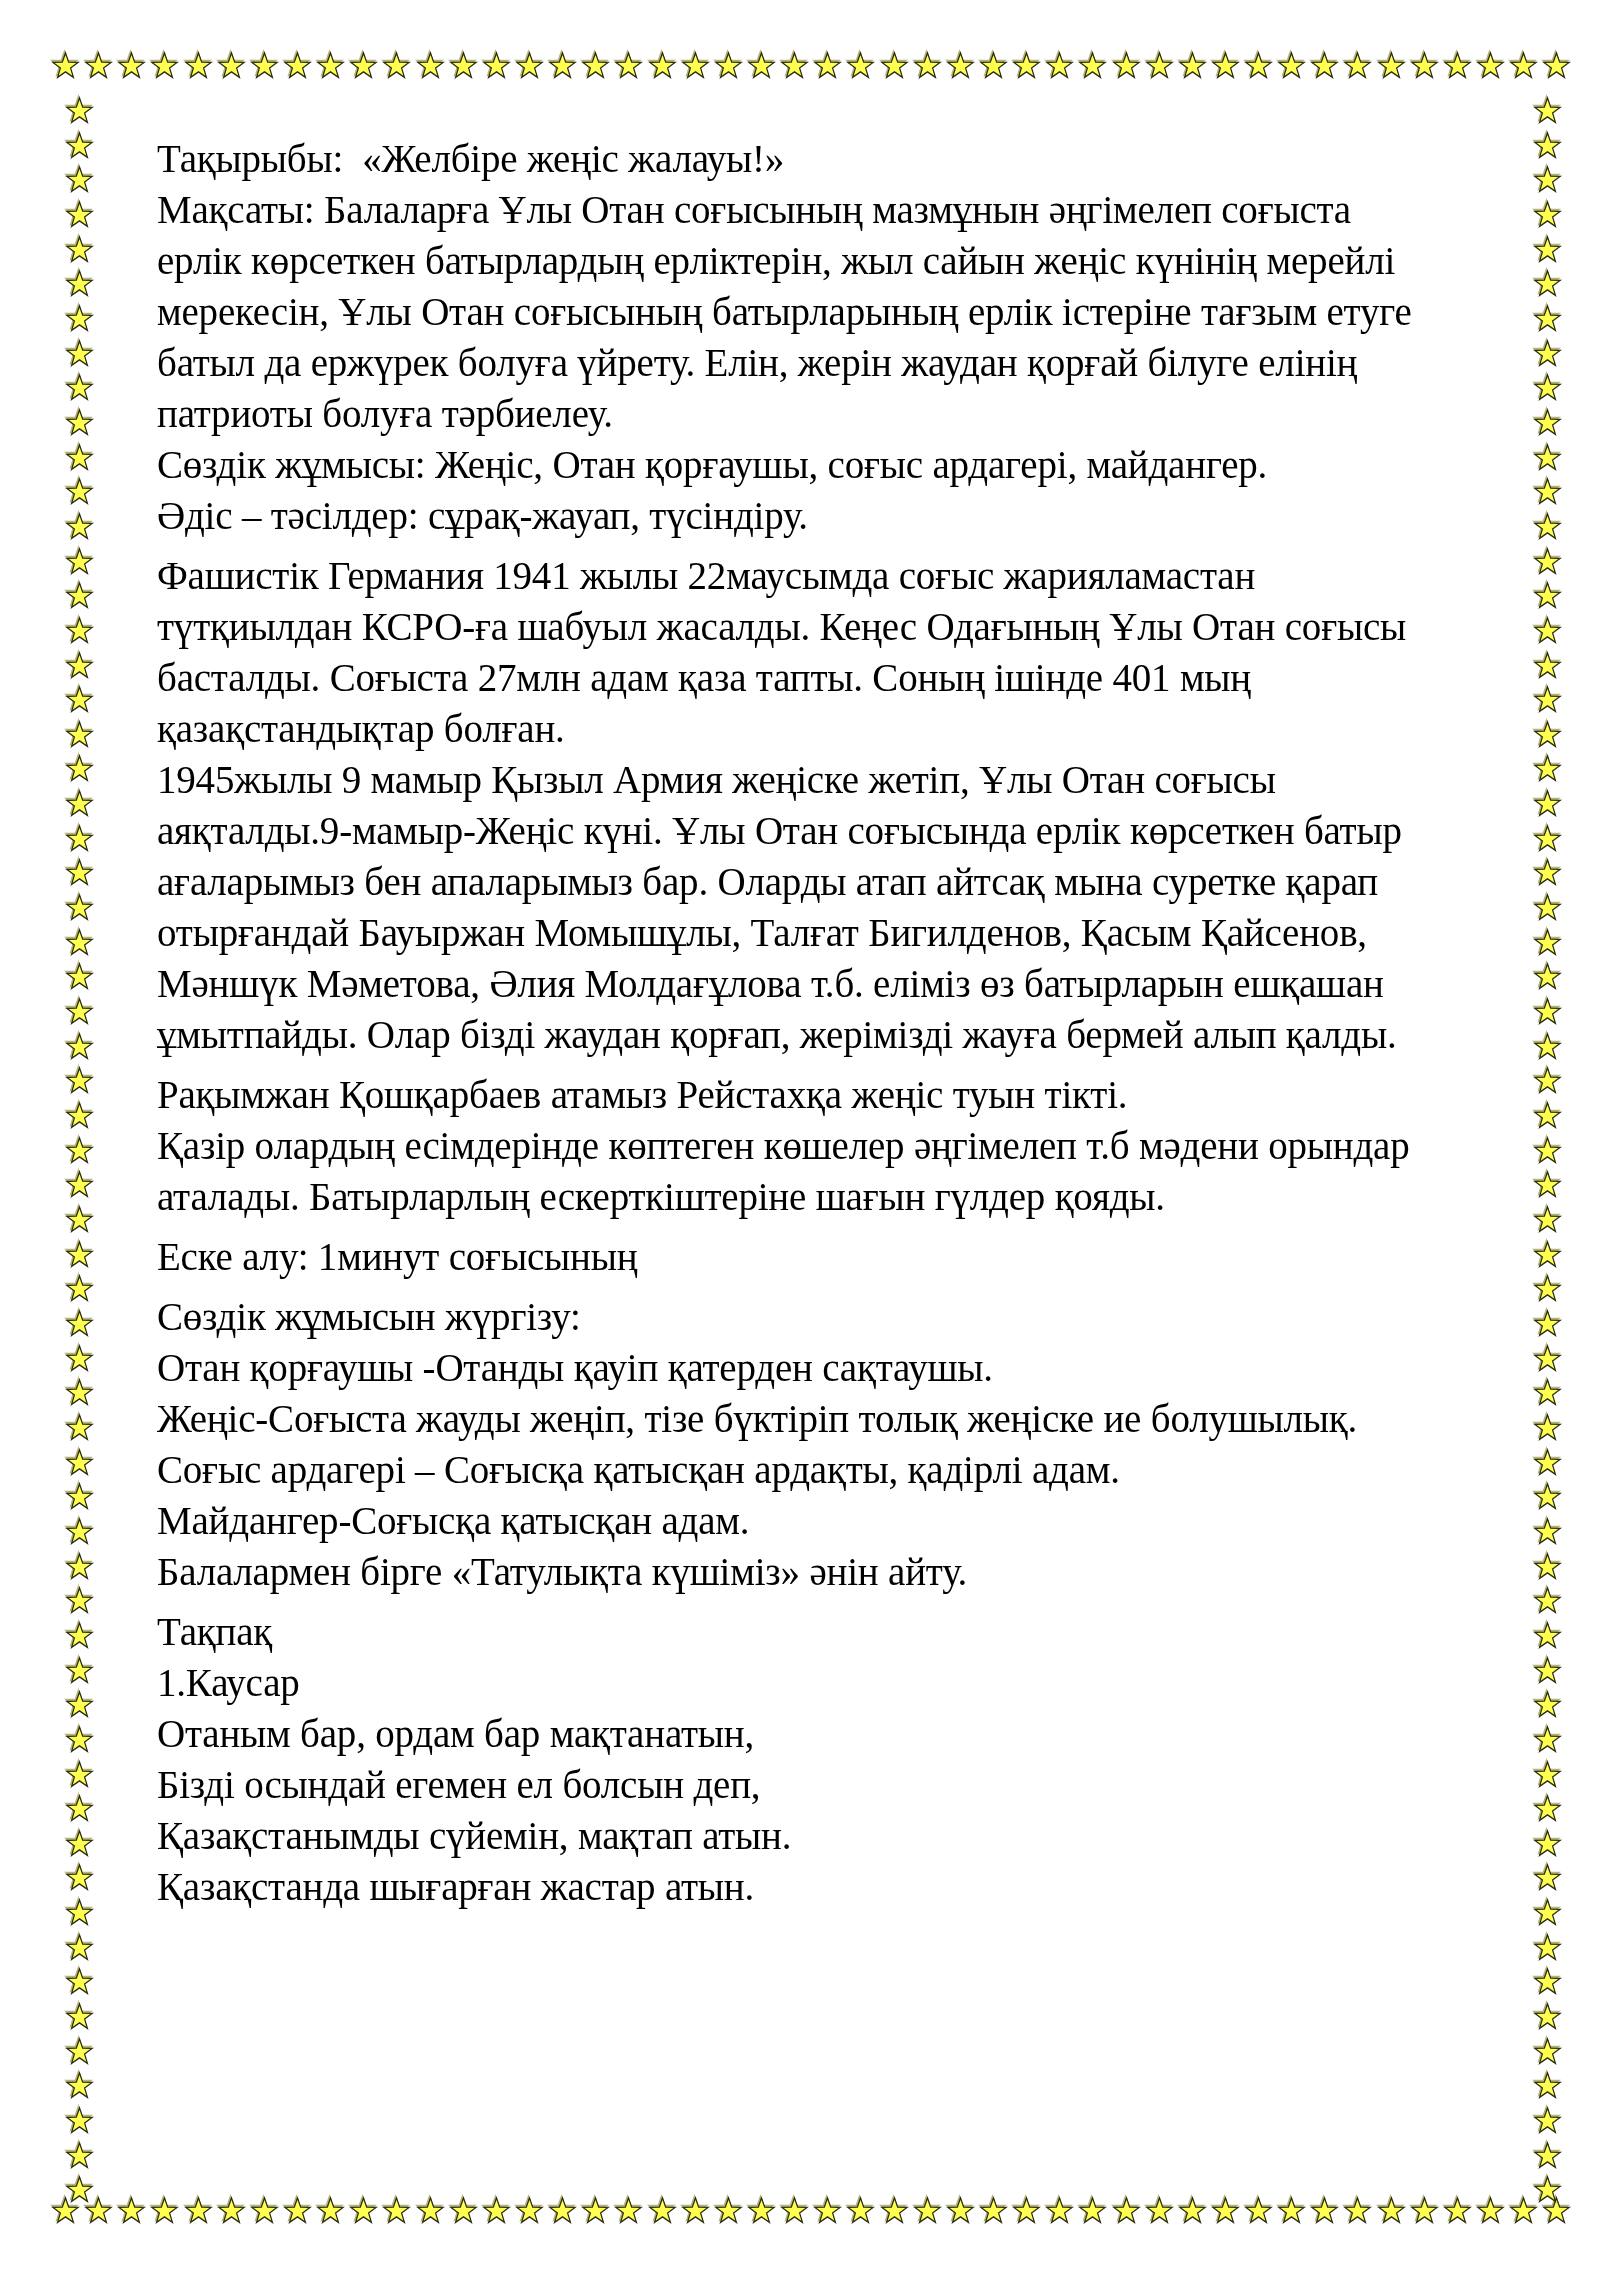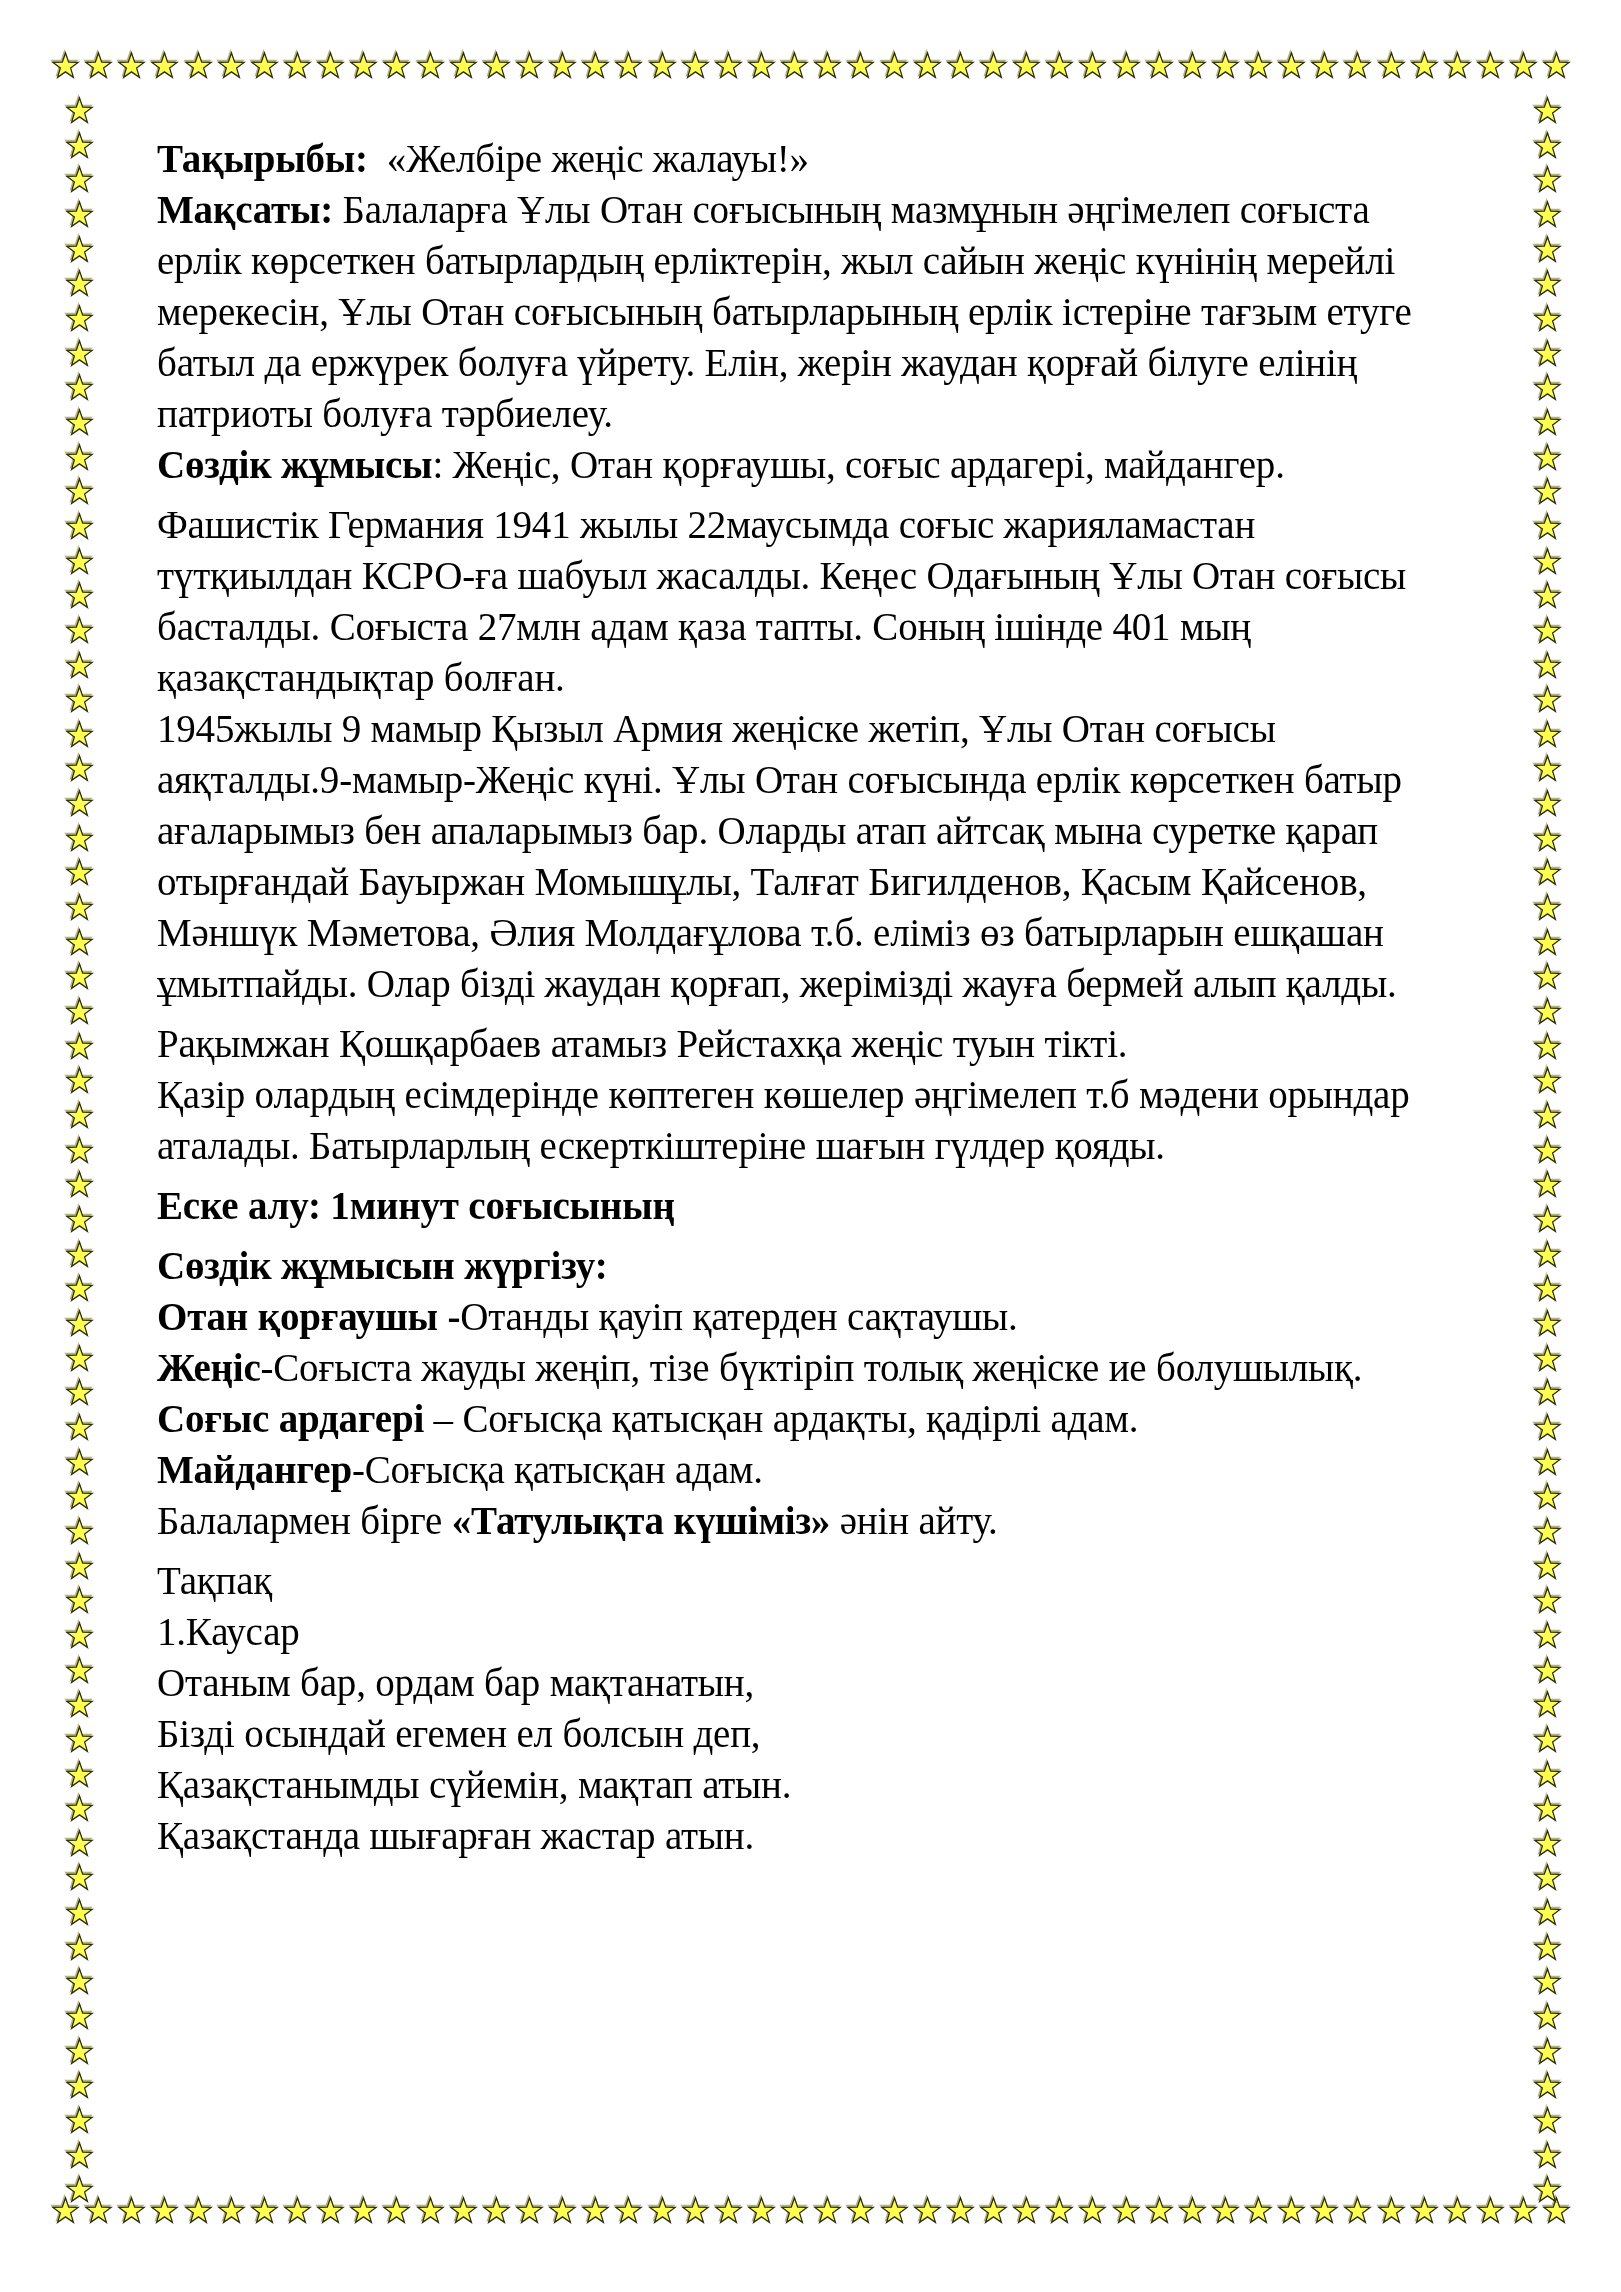--- a/index.html
+++ b/index.html
@@ -21,21 +21,21 @@
   
   .content{
     position:absolute;
     left:157px;top:133px;right:59px;
     font-size:39px;
     line-height:51px;
     letter-spacing:-0.2px;
   }
   .para + .para{margin-top:9px;}
   .line{white-space:pre;}
-  .b{font-weight:bold;}
+  .b{font-weight:normal;}
 </style>
 </head>
 <body>
 
 <div class="page">
   <div class="stars stars-top" id="b-top">
       <svg class="star" width="29" height="29" viewBox="0 0 30 30">
         <path d="M15,2 L18.3,11.5 L28.3,11.7 L20.3,17.7 L23.2,27.3 L15,21.6 L6.8,27.3 L9.7,17.7 L1.7,11.7 L11.7,11.5 Z" fill="#FFFF4F" stroke="#2a2a12" stroke-width="1.3" stroke-linejoin="miter"></path>
       </svg>
       <svg class="star" width="29" height="29" viewBox="0 0 30 30">
@@ -686,20 +686,21 @@
     </div>
   <div class="content" id="doc">
       <div class="para">
         <div class="line"><span class="b">Тақырыбы:</span><span>  «Желбіре жеңіс жалауы!»</span></div>
         <div class="line"><span class="b">Мақсаты:</span><span> Балаларға Ұлы Отан соғысының мазмұнын әңгімелеп соғыста</span></div>
         <div class="line"><span>ерлік көрсеткен батырлардың ерліктерін, жыл сайын жеңіс күнінің мерейлі</span></div>
         <div class="line"><span>мерекесін, Ұлы Отан соғысының батырларының ерлік істеріне тағзым етуге</span></div>
         <div class="line"><span>батыл да ержүрек болуға үйрету. Елін, жерін жаудан қорғай білуге елінің</span></div>
         <div class="line"><span>патриоты болуға тәрбиелеу.</span></div>
         <div class="line"><span class="b">Сөздік жұмысы</span><span>: Жеңіс, Отан қорғаушы, соғыс ардагері, майдангер.</span></div>
+        <div class="line"><span class="b">Әдіс – тәсілдер:</span><span> сұрақ-жауап, түсіндіру.</span></div>
       </div>
       <div class="para">
         <div class="line"><span>Фашистік Германия 1941 жылы 22маусымда соғыс жарияламастан</span></div>
         <div class="line"><span>түтқиылдан КСРО-ға шабуыл жасалды. Кеңес Одағының Ұлы Отан соғысы</span></div>
         <div class="line"><span>басталды. Соғыста 27млн адам қаза тапты. Соның ішінде 401 мың</span></div>
         <div class="line"><span>қазақстандықтар болған.</span></div>
         <div class="line"><span>1945жылы 9 мамыр Қызыл Армия жеңіске жетіп, Ұлы Отан соғысы</span></div>
         <div class="line"><span>аяқталды.9-мамыр-Жеңіс күні. Ұлы Отан соғысында ерлік көрсеткен батыр</span></div>
         <div class="line"><span>ағаларымыз бен апаларымыз бар. Оларды атап айтсақ мына суретке қарап</span></div>
         <div class="line"><span>отырғандай Бауыржан Момышұлы, Талғат Бигилденов, Қасым Қайсенов,</span></div>

